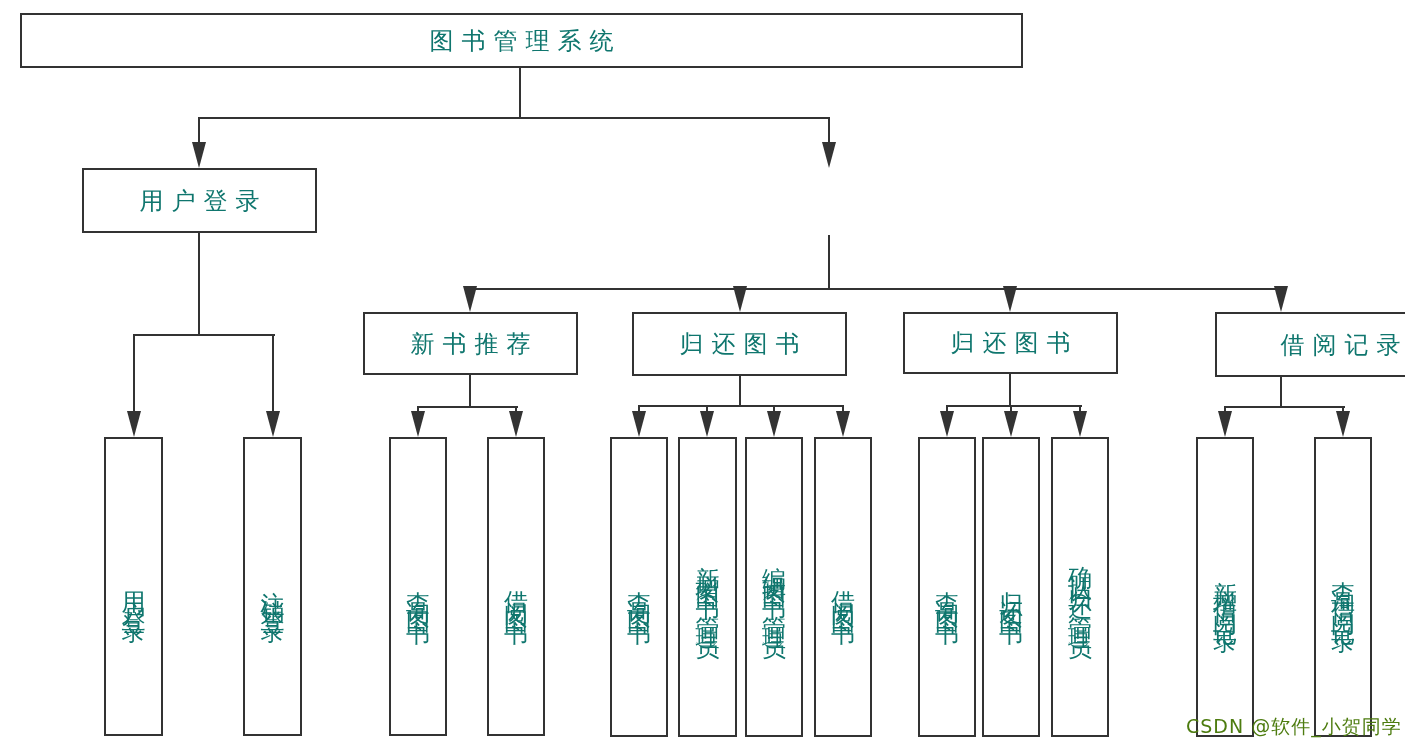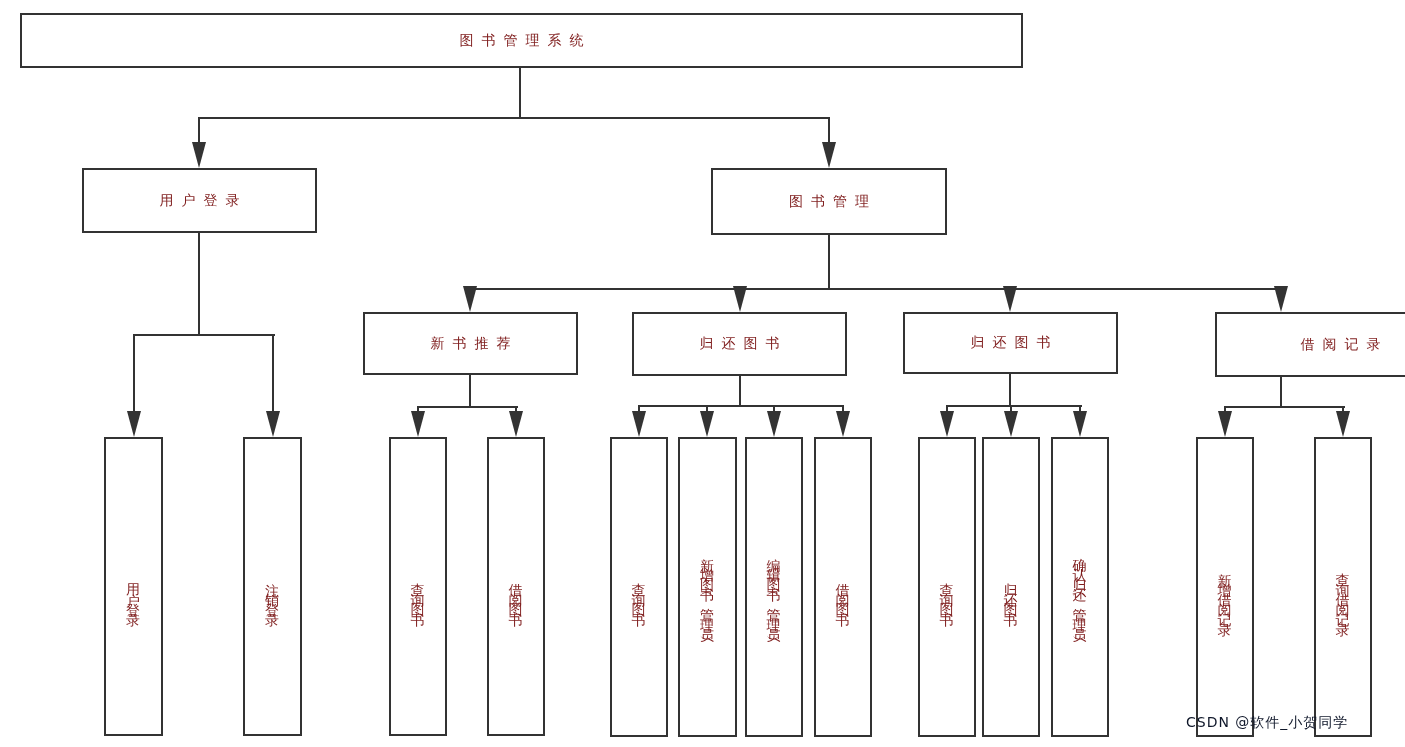--- a/index.html
+++ b/index.html
@@ -15,22 +15,22 @@
   .node {
     position: absolute;
     box-sizing: border-box;
     border: 2px solid #333333;
     background: #ffffff;
     display: flex;
     align-items: center;
     justify-content: center;
   }
   .node .lbl {
-    color: #7f1d1d;
-    font-size: 14px;
+    color: #0f766e;
+    font-size: 24px;
     white-space: nowrap;
   }
   .node.h .lbl {
     letter-spacing: 8px;
     margin-right: -8px; 
   }
   .node.v .lbl {
     writing-mode: vertical-rl;
     text-orientation: mixed;
     letter-spacing: 10px;
@@ -43,23 +43,23 @@
     position: absolute;
     width: 0; height: 0;
     border-left: 7px solid transparent;
     border-right: 7px solid transparent;
     border-top: 26px solid #333333;
   }
   #watermark {
     position: absolute;
     left: 1186px;
     top: 714px;
-    font-size: 14px;
+    font-size: 19px;
     letter-spacing: 1px;
-    color: #0f172a;
+    color: #4d7c0f;
     white-space: nowrap;
   }
 </style>
 </head>
 <body>
 
 <div id="canvas">
 
   <div class="ln" style="left:519px; top:68px;  width:2px;  height:50px;"></div>
   <div class="ln" style="left:198px; top:117px; width:632px; height:2px;"></div>
@@ -117,23 +117,20 @@
   <div class="arrow-down" style="left:1218px; top:411px;"></div>
   <div class="arrow-down" style="left:1336px; top:411px;"></div>
 
   <div class="node h" style="left:20px; top:13px; width:1003px; height:55px; font-size:21px;">
     <span class="lbl">图书管理系统</span>
   </div>
 
   <div class="node h" style="left:82px; top:168px; width:235px; height:65px;">
     <span class="lbl">用户登录</span>
   </div>
-  <div class="node h" style="left:711px; top:168px; width:236px; height:67px;">
-    <span class="lbl">图书管理</span>
-  </div>
 
   <div class="node h" style="left:363px; top:312px; width:215px; height:63px;">
     <span class="lbl">新书推荐</span>
   </div>
   <div class="node h" style="left:632px; top:312px; width:215px; height:64px;">
     <span class="lbl">归还图书</span>
   </div>
   <div class="node h" style="left:903px; top:312px; width:215px; height:62px;">
     <span class="lbl">归还图书</span>
   </div>

